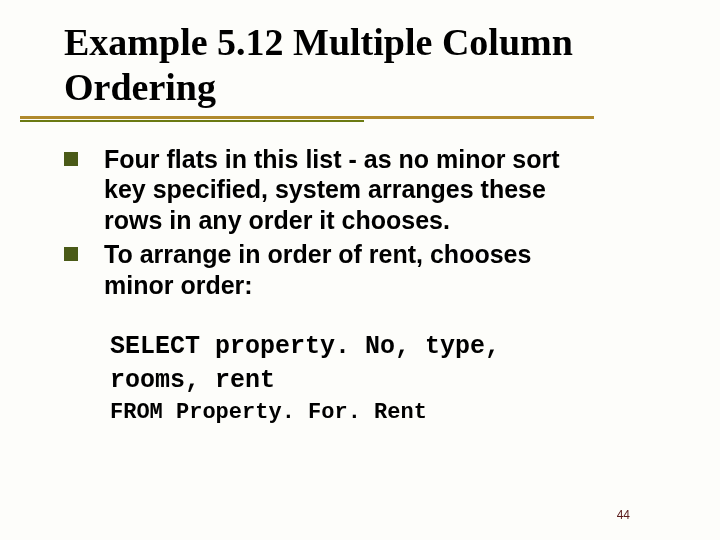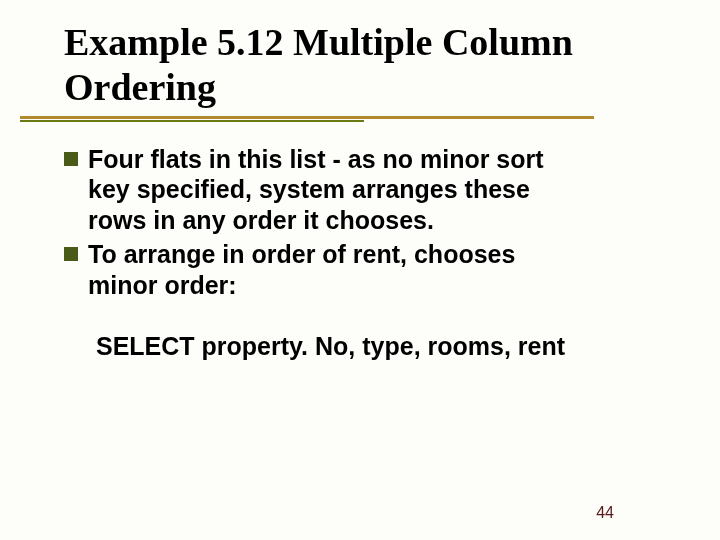--- a/index.html
+++ b/index.html
@@ -44,50 +44,51 @@
     margin-top: 22px;
     font-family: Arial, Helvetica, sans-serif;
     font-size: 25px;
     font-weight: bold;
     line-height: 1.22;
   }
   .bullet {
     display: flex;
     align-items: flex-start;
     margin-bottom: 4px;
+    gap: 16px;
   }
   .bullet .marker {
     flex: 0 0 auto;
     width: 14px;
     height: 14px;
     background: #4a5a17;
     margin-top: 8px;
     margin-right: 10px;
   }
   .bullet .text {
     flex: 1 1 auto;
   }
   .code-block {
     margin-top: 30px;
-    margin-left: 32px;
-    font-family: Liberation Sans, sans-serif;
+    margin-left: 46px;
+    font-family: Liberation Mono, monospace;
     font-size: 25px;
     font-weight: bold;
     line-height: 1.35;
   }
   .code-block .line2,
   .code-block .line3 {
     font-size: 22px;
   }
   .pagenum {
     position: absolute;
-    right: 26px;
+    right: 10px;
     bottom: 18px;
     font-family: Arial, Helvetica, sans-serif;
-    font-size: 16px;
+    font-size: 12px;
     color: #5a1a1a;
   }
 </style>
 </head>
 <body>
 
 <div class="slide">
 
   <h1 class="title">Example 5.12  Multiple Column Ordering</h1>
 
@@ -103,19 +104,20 @@
       <div class="text">Four flats in this list - as no minor sort key specified, system arranges these rows in any order it chooses.</div>
     </div>
 
     <div class="bullet">
       <div class="marker"></div>
       <div class="text">To arrange in order of rent, chooses minor order:</div>
     </div>
 
     <div class="code-block">
       <div>SELECT property. No, type, rooms, rent</div>
+      <div class="line2">FROM Property. For. Rent</div>
     </div>
 
   </div>
 
   <div class="pagenum">44</div>
 
 </div>
 
 </body></html>

